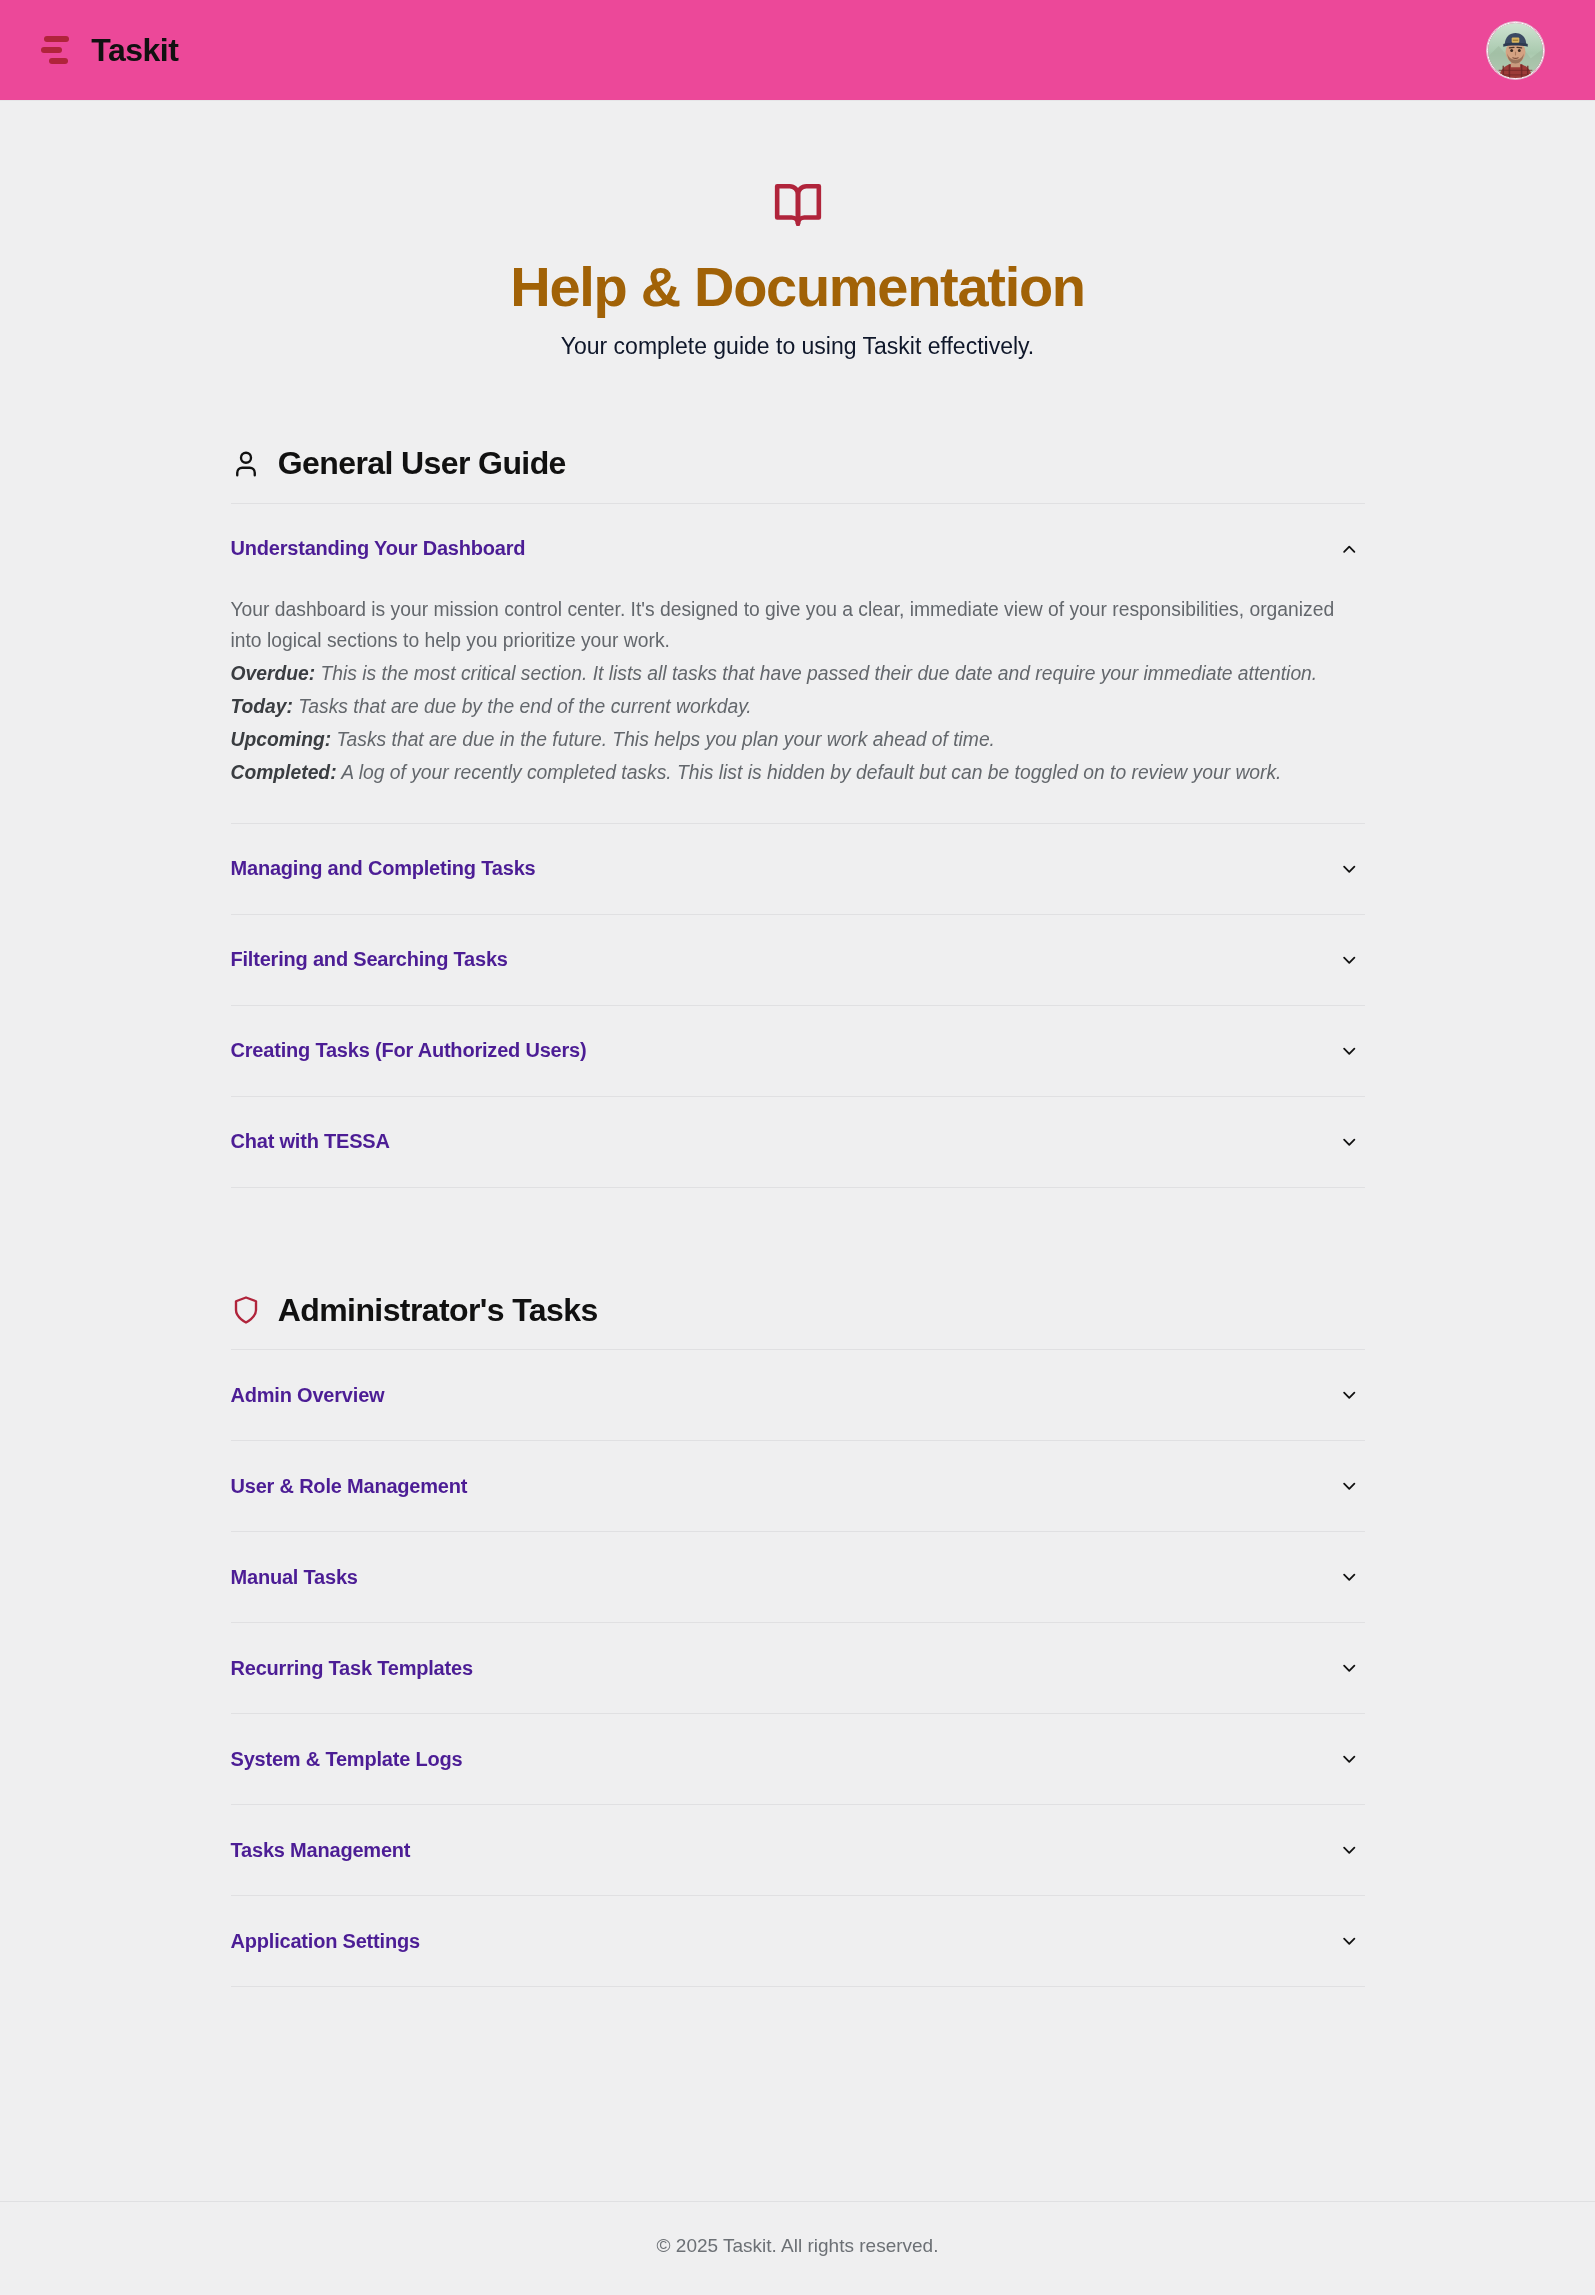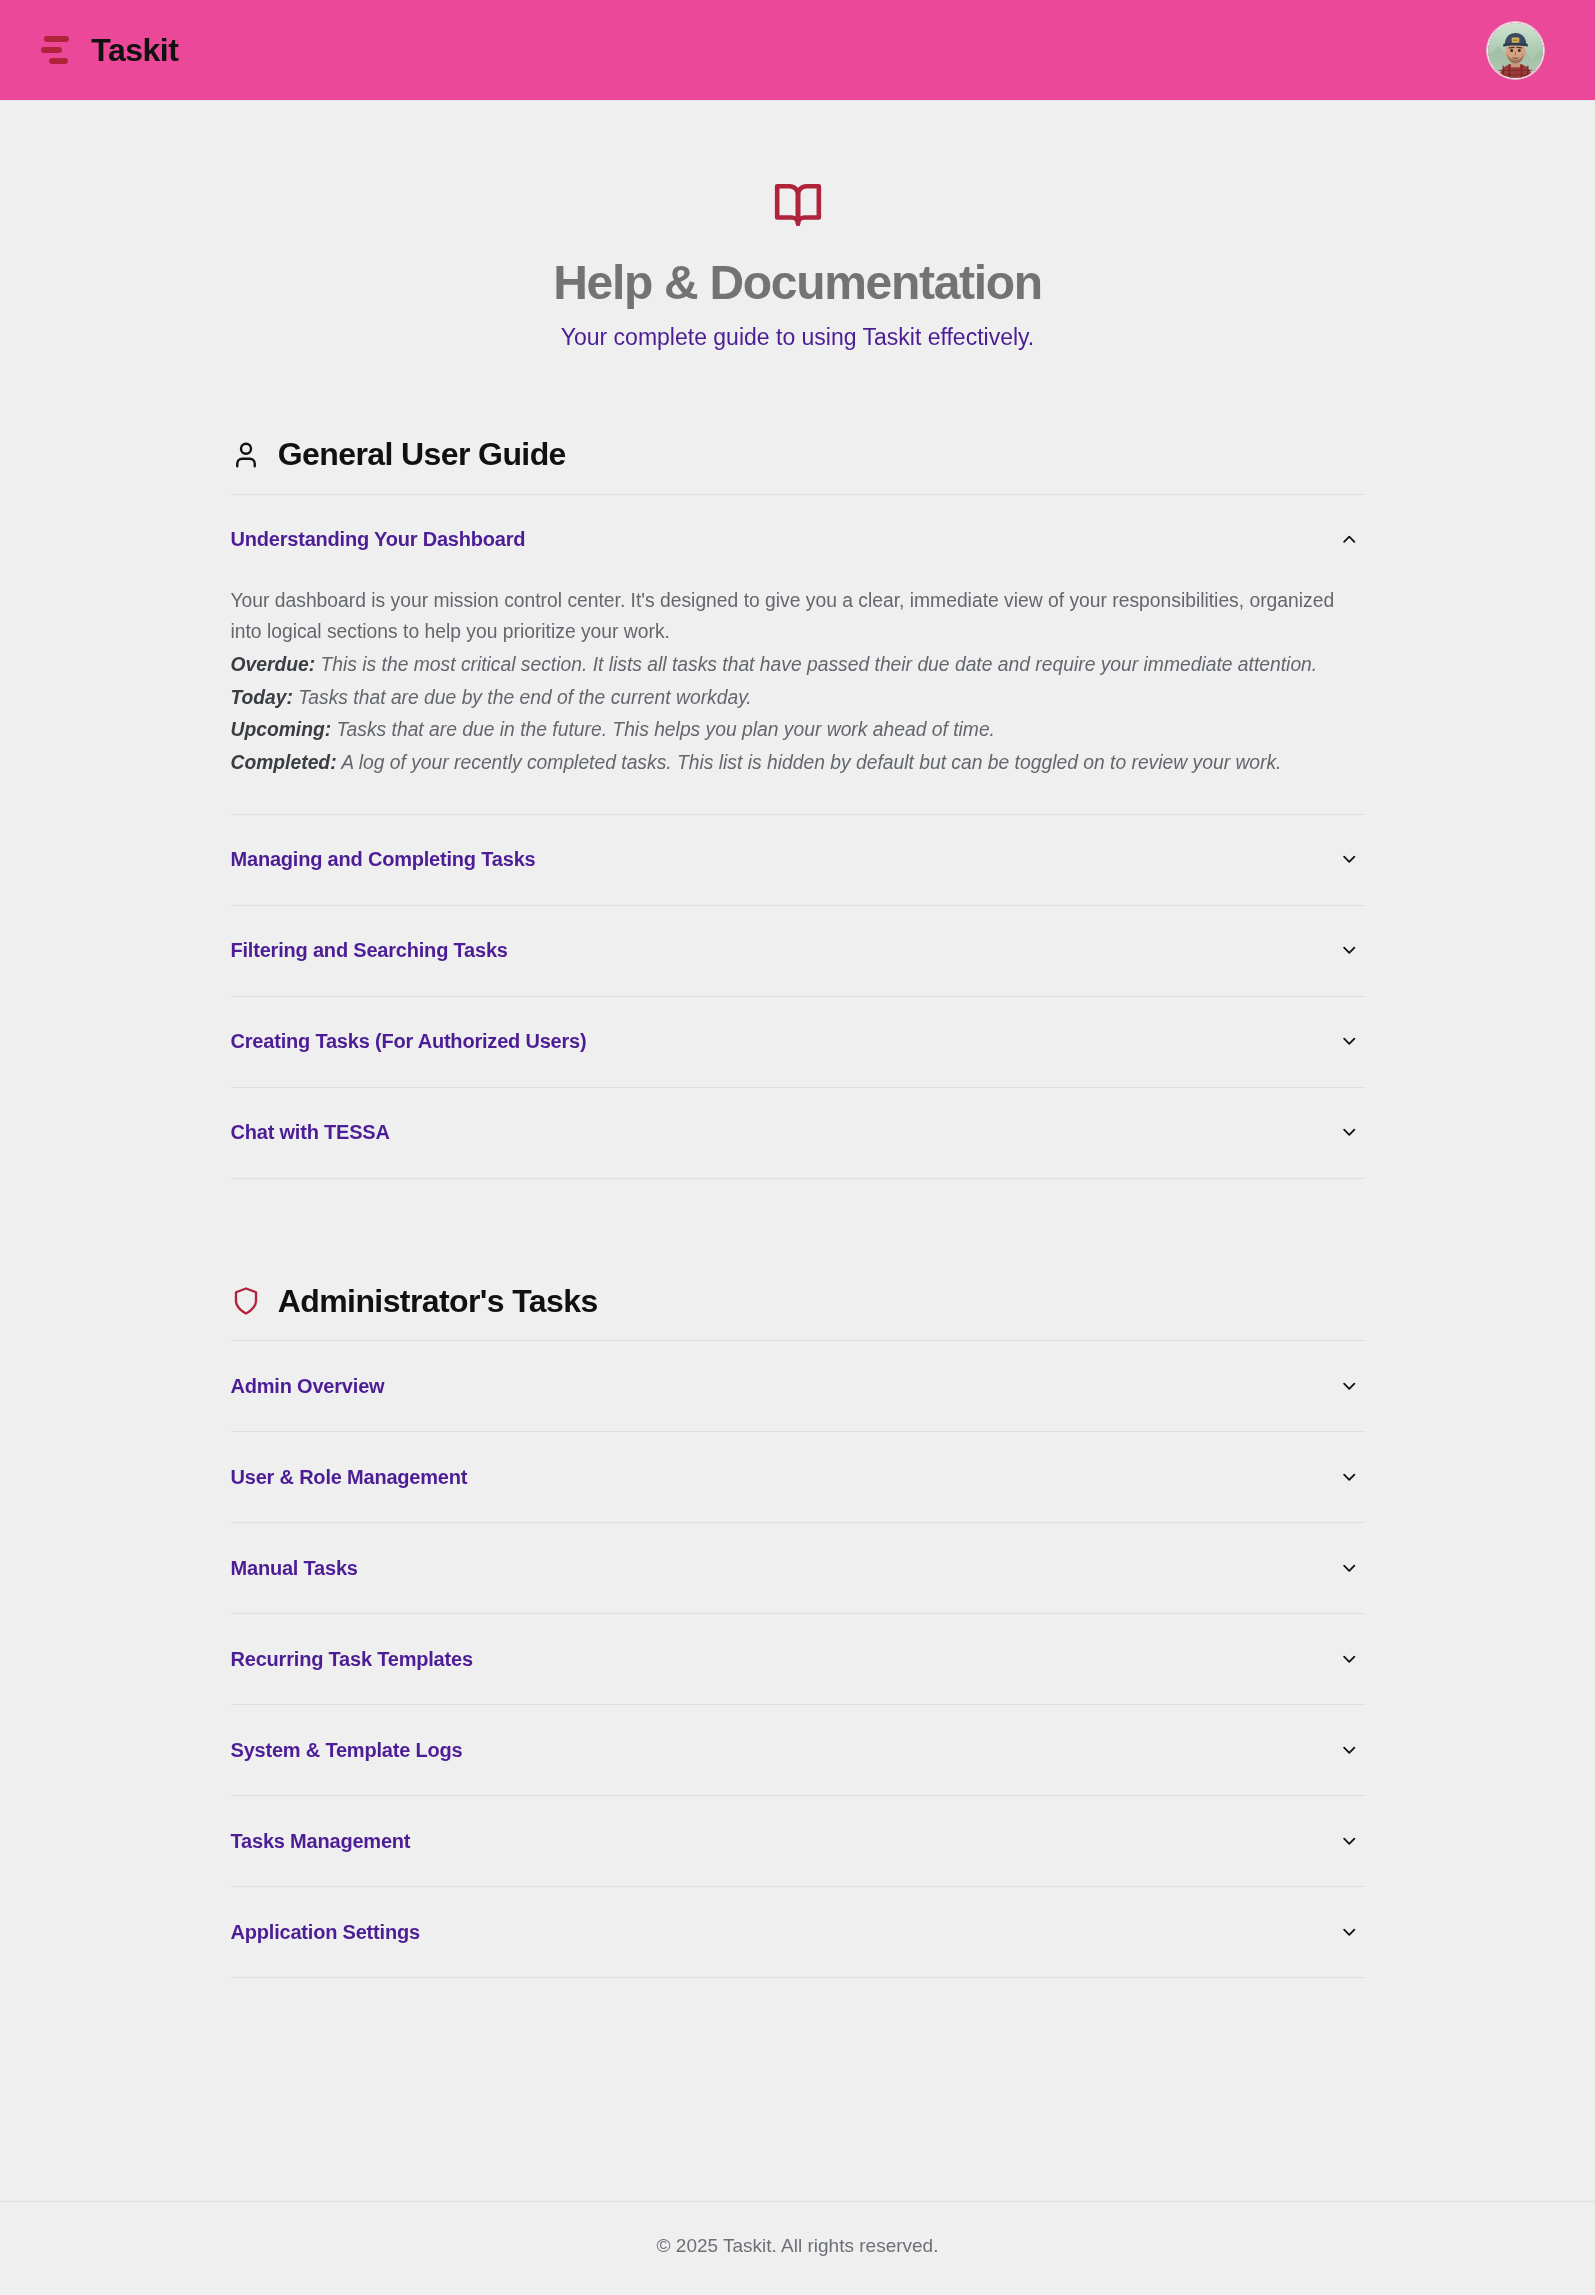--- a/index.html
+++ b/index.html
@@ -98,31 +98,31 @@
     text-align: center;
   }
 
   .hero-icon {
     display: flex;
     justify-content: center;
     margin-bottom: 25px;
   }
 
   .hero-title {
-    font-size: 48px;
+    font-size: 56px;
     font-weight: bold;
     letter-spacing: -1.3px;
-    color: #737373;
+    color: #a16207;
     line-height: 1.15;
   }
 
   .hero-sub {
     margin-top: 14px;
     font-size: 23px;
-    color: #4c1d95;
+    color: #0f172a;
     font-weight: normal;
   }
 
   
   .section { margin-top: 85px; }
   .section.admin { margin-top: 104px; }
 
   .section-head {
     display: flex;
     align-items: center;

